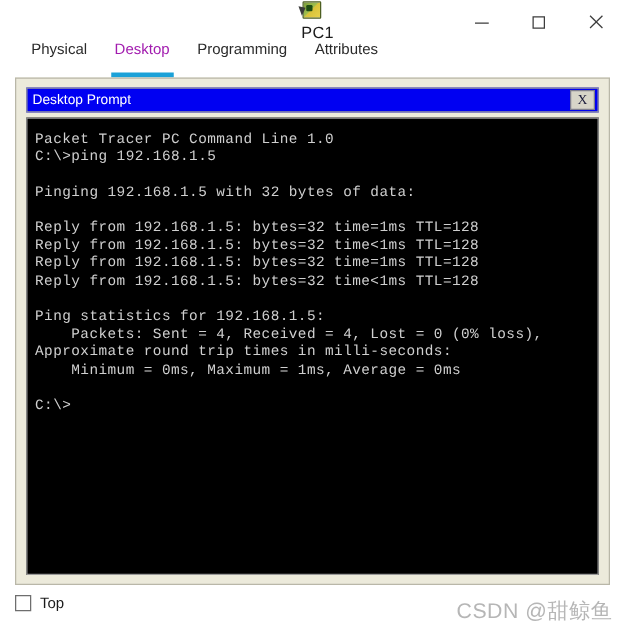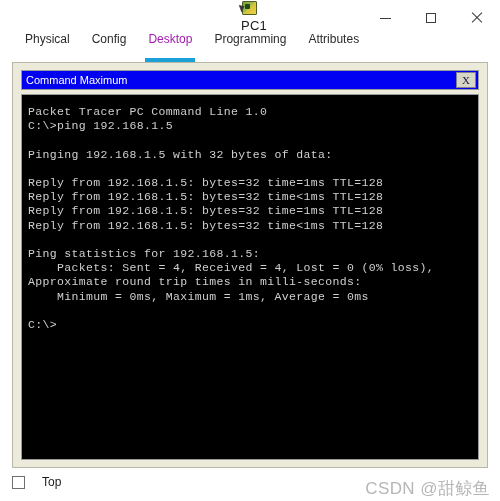--- a/index.html
+++ b/index.html
@@ -254,21 +254,21 @@
   #top-check .box {
     width: 13px;
     height: 13px;
     border: 1px solid #6e6e6e;
     background: #ffffff;
     box-sizing: border-box;
   }
   #top-check .lbl {
     font-size: 12px;
     color: #1b1b1b;
-    margin-left: 17px;
+    margin-left: 7px;
     line-height: 13px;
   }
   #watermark {
     position: absolute;
     right: 10px;
     top: 5px;
     font-size: 17px;
     color: #b6b6b6;
     letter-spacing: 0.4px;
     white-space: nowrap;
@@ -296,41 +296,38 @@
       <button class="win-btn">
         <span class="x"></span>
       </button>
     </div>
   </div>
 
   <div id="tabstrip">
     <div class="tab">
       <span>Physical</span>
     </div>
-    <div class="tab">
-      <span>Config</span>
-    </div>
     <div class="tab active">
       <span>Desktop</span>
       <span class="tab-underline"></span>
     </div>
     <div class="tab">
       <span>Programming</span>
     </div>
     <div class="tab">
       <span>Attributes</span>
     </div>
   </div>
 
   <div id="panel">
 
     <div id="cmd-window">
 
       <div id="cmd-titlebar">
-        <span id="cmd-title">Command Maximum</span>
+        <span id="cmd-title">Desktop Prompt</span>
         <button id="cmd-close">X</button>
       </div>
 
       <div id="cmd-body">
         <div id="cmd-lines"><div class="line">Packet Tracer PC Command Line 1.0</div><div class="line">C:\&gt;ping 192.168.1.5</div><div class="line">&nbsp;</div><div class="line">Pinging 192.168.1.5 with 32 bytes of data:</div><div class="line">&nbsp;</div><div class="line">Reply from 192.168.1.5: bytes=32 time=1ms TTL=128</div><div class="line">Reply from 192.168.1.5: bytes=32 time&lt;1ms TTL=128</div><div class="line">Reply from 192.168.1.5: bytes=32 time=1ms TTL=128</div><div class="line">Reply from 192.168.1.5: bytes=32 time&lt;1ms TTL=128</div><div class="line">&nbsp;</div><div class="line">Ping statistics for 192.168.1.5:</div><div class="line">    Packets: Sent = 4, Received = 4, Lost = 0 (0% loss),</div><div class="line">Approximate round trip times in milli-seconds:</div><div class="line">    Minimum = 0ms, Maximum = 1ms, Average = 0ms</div><div class="line">&nbsp;</div><div class="line">C:\&gt;</div></div>
       </div>
 
     </div>
 
   </div>

